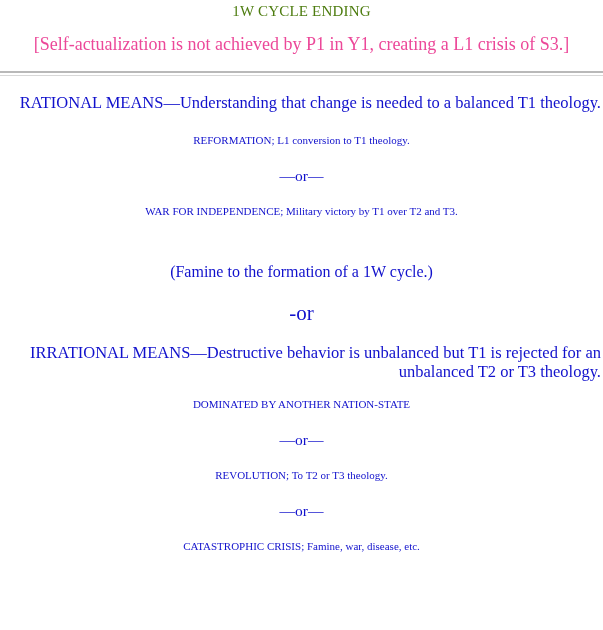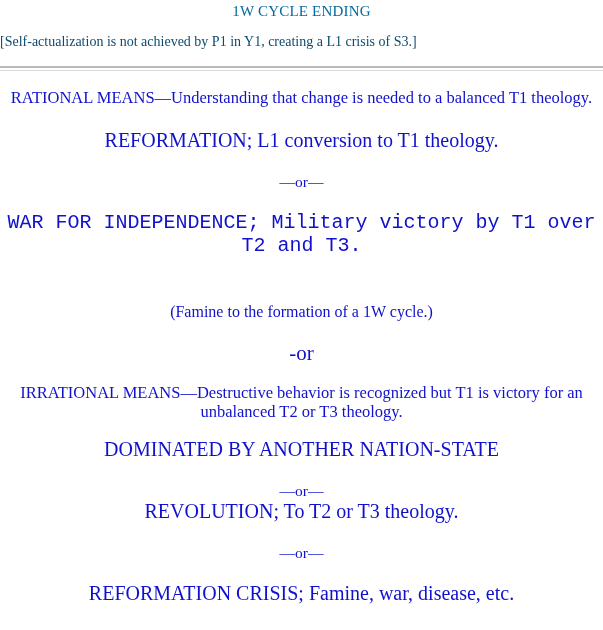--- a/index.html
+++ b/index.html
@@ -18,61 +18,61 @@
     position: relative;
     width: 603px;
     height: 630px;
     box-sizing: border-box;
   }
   .title {
     text-align: center;
     font-size: 15px;
     letter-spacing: 0.2px;
     margin: 3px 0 0 0;
-    color: #0369a1;
+    color: #4d7c0f;
   }
   .subtitle {
-    text-align: left;
-    font-size: 14px;
+    text-align: center;
+    font-size: 18px;
     margin: 14px 0 0 0;
-    color: #0c4a6e;
+    color: #ec4899;
   }
   .rule {
     margin: 16px 0 0 0;
     border: none;
     border-top: 2px solid #b9b9b9;
     border-bottom: 1px solid #d8d8d8;
     height: 2px;
     background: transparent;
   }
   .block {
     margin: 0;
     padding: 0 2px;
   }
   .lead {
     font-size: 16.5px;
-    text-align: center;
+    text-align: right;
     line-height: 1.15;
     margin-top: 18px;
     color: #1111cc;
   }
   .center {
     text-align: center;
-    font-size: 20px;
+    font-size: 11px;
     color: #1111cc;
   }
   .m-reformation { margin-top: 21px; }
   .m-or1 { margin-top: 21px; font-size: 15.5px; }
-  .m-war { margin-top: 20px; font-family: Liberation Mono, monospace; }
+  .m-war { margin-top: 20px; }
   .m-leads1 { margin-top: 46px; font-size: 16px; }
   .m-or2 { margin-top: 20px; font-size: 21px; }
   .m-irrational { margin-top: 18px; }
   .m-dominated { margin-top: 16px; }
   .m-or3 { margin-top: 21px; font-size: 15.5px; }
-  .m-revolution { }
+  .m-revolution { margin-top: 20px; }
   .m-or4 { margin-top: 21px; font-size: 15.5px; }
   .m-catastrophic { margin-top: 20px; }
 </style>
 </head>
 <body>
 
 <div class="page">
 
   <div class="title">1W CYCLE ENDING</div>
 
@@ -84,22 +84,22 @@
     <div class="lead">RATIONAL MEANS—Understanding that change is needed to a balanced T1 theology.</div>
     <div class="center m-reformation">REFORMATION;  L1 conversion to T1 theology.</div>
     <div class="center m-or1">—or—</div>
     <div class="center m-war">WAR FOR INDEPENDENCE;  Military victory by T1 over T2 and T3.</div>
     <div class="center m-leads1">(Famine to the formation of a 1W cycle.)</div>
   </div>
 
   <div class="center m-or2">-or</div>
 
   <div class="block">
-    <div class="lead m-irrational">IRRATIONAL MEANS—Destructive behavior is recognized but T1 is victory for an unbalanced T2 or T3 theology.</div>
+    <div class="lead m-irrational">IRRATIONAL MEANS—Destructive behavior is unbalanced but T1 is rejected for an unbalanced T2 or T3 theology.</div>
     <div class="center m-dominated">DOMINATED BY ANOTHER NATION-STATE</div>
     <div class="center m-or3">—or—</div>
     <div class="center m-revolution">REVOLUTION; To T2 or T3 theology.</div>
     <div class="center m-or4">—or—</div>
-    <div class="center m-catastrophic">REFORMATION CRISIS; Famine, war, disease, etc.</div>
+    <div class="center m-catastrophic">CATASTROPHIC CRISIS; Famine, war, disease, etc.</div>
 
   </div>
 
 </div>
 
 </body></html>

